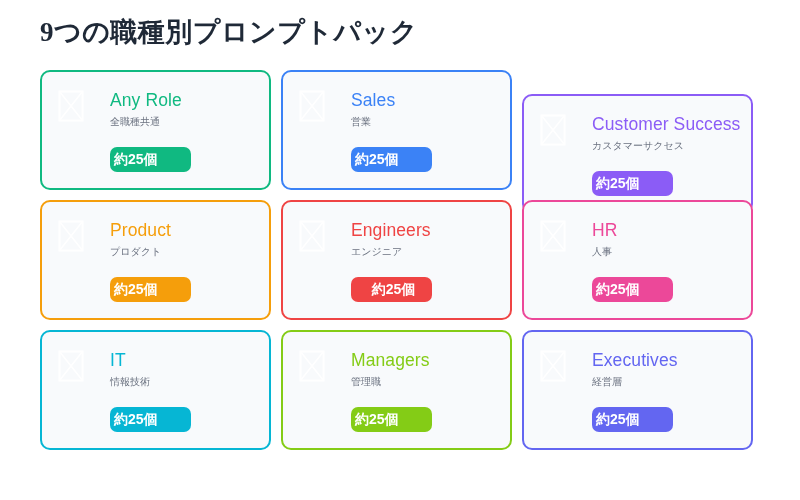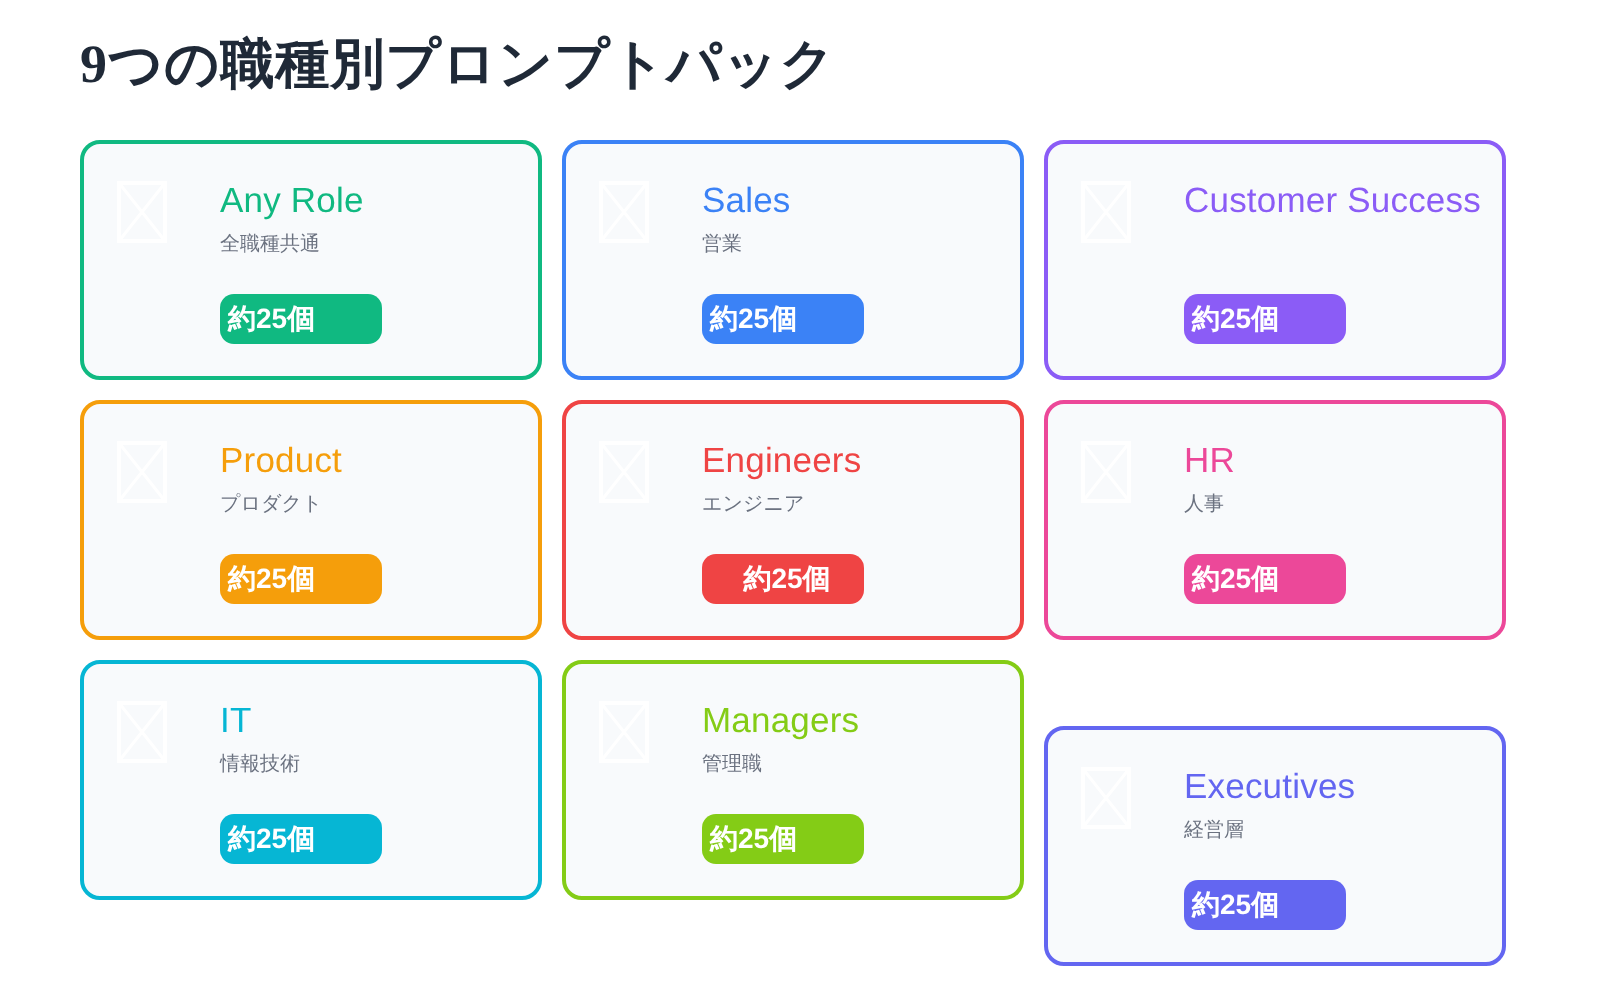--- a/index.html
+++ b/index.html
@@ -75,29 +75,30 @@
         <svg viewBox="0 0 26 32" xmlns="http://www.w3.org/2000/svg">
           <rect x="1.5" y="1.5" width="23" height="29" fill="none" stroke="#ffffff" stroke-width="2"></rect>
           <line x1="1.5" y1="1.5" x2="24.5" y2="30.5" stroke="#ffffff" stroke-width="1.5"></line>
           <line x1="24.5" y1="1.5" x2="1.5" y2="30.5" stroke="#ffffff" stroke-width="1.5"></line>
         </svg>
       </span>
     <span class="name" style="color: rgb(59, 130, 246);">Sales</span>
     <span class="sub">営業</span>
     <span class="badge" style="background: rgb(59, 130, 246);">約25個</span>
   </div>
-  <div class="card" style="border-color: rgb(139, 92, 246);">
+  <div class="card" style="border-color: rgb(139, 92, 246); margin-top: 24px;">
     <span class="thumb">
         <svg viewBox="0 0 26 32" xmlns="http://www.w3.org/2000/svg">
           <rect x="1.5" y="1.5" width="23" height="29" fill="none" stroke="#ffffff" stroke-width="2"></rect>
           <line x1="1.5" y1="1.5" x2="24.5" y2="30.5" stroke="#ffffff" stroke-width="1.5"></line>
           <line x1="24.5" y1="1.5" x2="1.5" y2="30.5" stroke="#ffffff" stroke-width="1.5"></line>
         </svg>
       </span>
     <span class="name" style="color: rgb(139, 92, 246);">Customer Success</span>
+    <span class="sub">カスタマーサクセス</span>
     <span class="badge" style="background: rgb(139, 92, 246);">約25個</span>
   </div>
   <div class="card" style="border-color: rgb(245, 158, 11);">
     <span class="thumb">
         <svg viewBox="0 0 26 32" xmlns="http://www.w3.org/2000/svg">
           <rect x="1.5" y="1.5" width="23" height="29" fill="none" stroke="#ffffff" stroke-width="2"></rect>
           <line x1="1.5" y1="1.5" x2="24.5" y2="30.5" stroke="#ffffff" stroke-width="1.5"></line>
           <line x1="24.5" y1="1.5" x2="1.5" y2="30.5" stroke="#ffffff" stroke-width="1.5"></line>
         </svg>
       </span>
@@ -146,21 +147,21 @@
         <svg viewBox="0 0 26 32" xmlns="http://www.w3.org/2000/svg">
           <rect x="1.5" y="1.5" width="23" height="29" fill="none" stroke="#ffffff" stroke-width="2"></rect>
           <line x1="1.5" y1="1.5" x2="24.5" y2="30.5" stroke="#ffffff" stroke-width="1.5"></line>
           <line x1="24.5" y1="1.5" x2="1.5" y2="30.5" stroke="#ffffff" stroke-width="1.5"></line>
         </svg>
       </span>
     <span class="name" style="color: rgb(132, 204, 22);">Managers</span>
     <span class="sub">管理職</span>
     <span class="badge" style="background: rgb(132, 204, 22);">約25個</span>
   </div>
-  <div class="card" style="border-color: rgb(99, 102, 241); margin-top: 33px;">
+  <div class="card" style="border-color: rgb(99, 102, 241);">
     <span class="thumb">
         <svg viewBox="0 0 26 32" xmlns="http://www.w3.org/2000/svg">
           <rect x="1.5" y="1.5" width="23" height="29" fill="none" stroke="#ffffff" stroke-width="2"></rect>
           <line x1="1.5" y1="1.5" x2="24.5" y2="30.5" stroke="#ffffff" stroke-width="1.5"></line>
           <line x1="24.5" y1="1.5" x2="1.5" y2="30.5" stroke="#ffffff" stroke-width="1.5"></line>
         </svg>
       </span>
     <span class="name" style="color: rgb(99, 102, 241);">Executives</span>
     <span class="sub">経営層</span>
     <span class="badge" style="background: rgb(99, 102, 241);">約25個</span>

